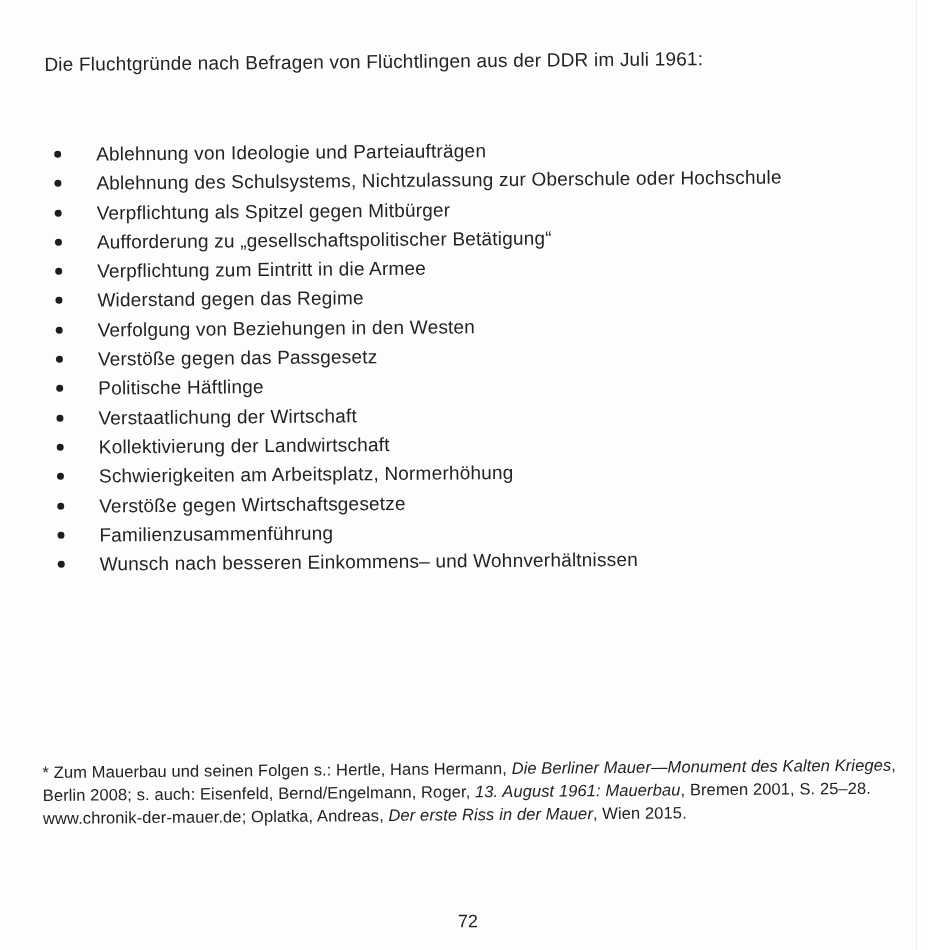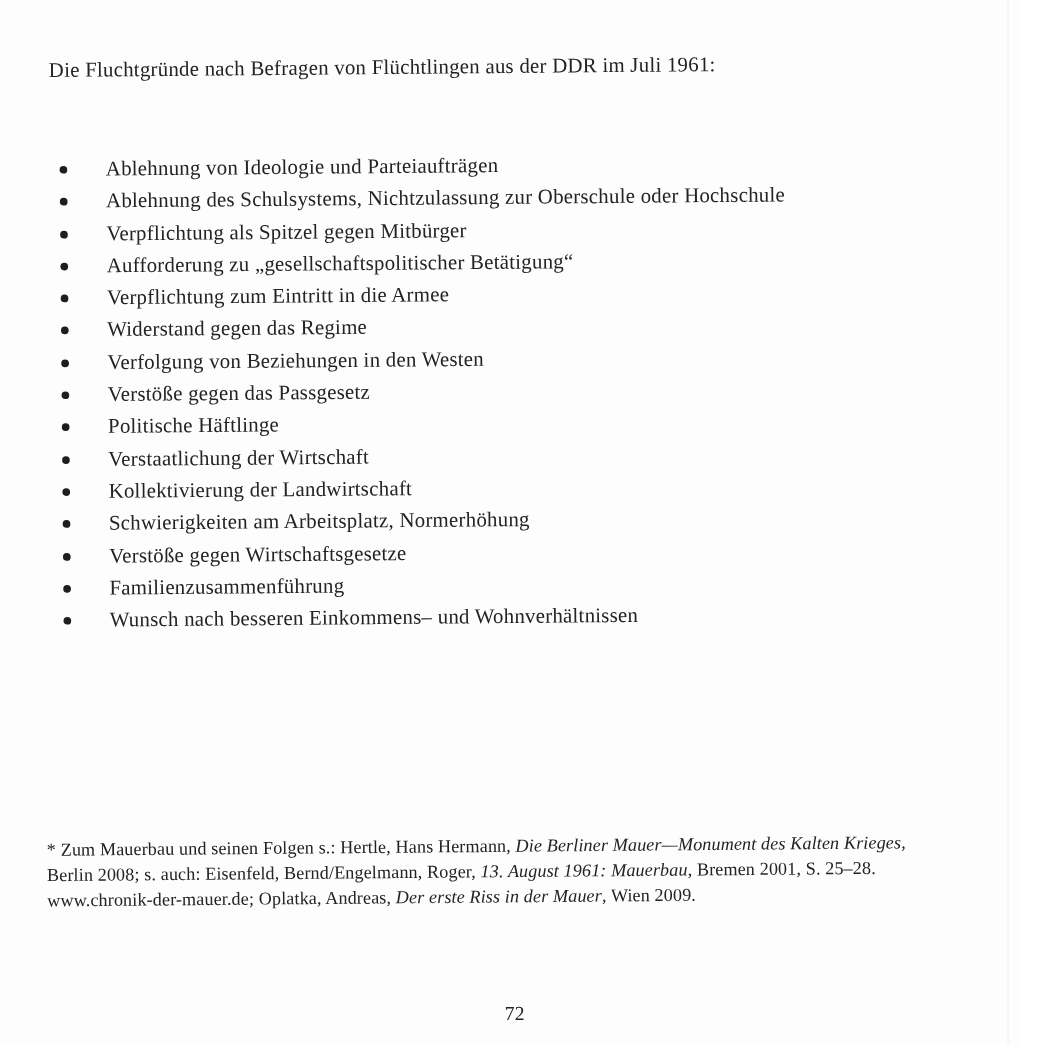--- a/index.html
+++ b/index.html
@@ -6,21 +6,21 @@
     margin: 0;
     padding: 0;
     background: #ffffff;
   }
   .page {
     position: relative;
     width: 928px;
     height: 950px;
     background: #fdfdfd;
     overflow: hidden;
-    font-family: Liberation Serif, serif;
+    font-family: Liberation Sans, sans-serif;
     color: #232323;
   }
   .content {
     position: absolute;
     left: 0; top: 0; right: 0; bottom: 0;
     transform: rotate(-0.5deg);
     transform-origin: 40px 480px;
   }
   .title {
     position: absolute;
@@ -110,19 +110,19 @@
       <li><span class="dot"></span><span>Kollektivierung der Landwirtschaft</span></li>
       <li><span class="dot"></span><span>Schwierigkeiten am Arbeitsplatz, Normerhöhung</span></li>
       <li><span class="dot"></span><span>Verstöße gegen Wirtschaftsgesetze</span></li>
       <li><span class="dot"></span><span>Familienzusammenführung</span></li>
       <li><span class="dot"></span><span>Wunsch nach besseren Einkommens– und Wohnverhältnissen</span></li>
     </ul>
 
     <div class="footnote">
       <div class="line"><span>* Zum Mauerbau und seinen Folgen s.: Hertle, Hans Hermann, </span><span class="it">Die Berliner Mauer—Monument des Kalten Krieges</span><span>,</span></div>
       <div class="line"><span>Berlin 2008; s. auch: Eisenfeld, Bernd/Engelmann, Roger, </span><span class="it">13. August 1961: Mauerbau</span><span>, Bremen 2001, S. 25–28.</span></div>
-      <div class="line"><span>www.chronik-der-mauer.de; Oplatka, Andreas, </span><span class="it">Der erste Riss in der Mauer</span><span>, Wien 2009.</span></div>
+      <div class="line"><span>www.chronik-der-mauer.de; Oplatka, Andreas, </span><span class="it">Der erste Riss in der Mauer</span><span>, Wien 2015.</span></div>
     </div>
 
     <div class="pagenum">72</div>
 
   </div>
 </div>
 
 </body></html>

